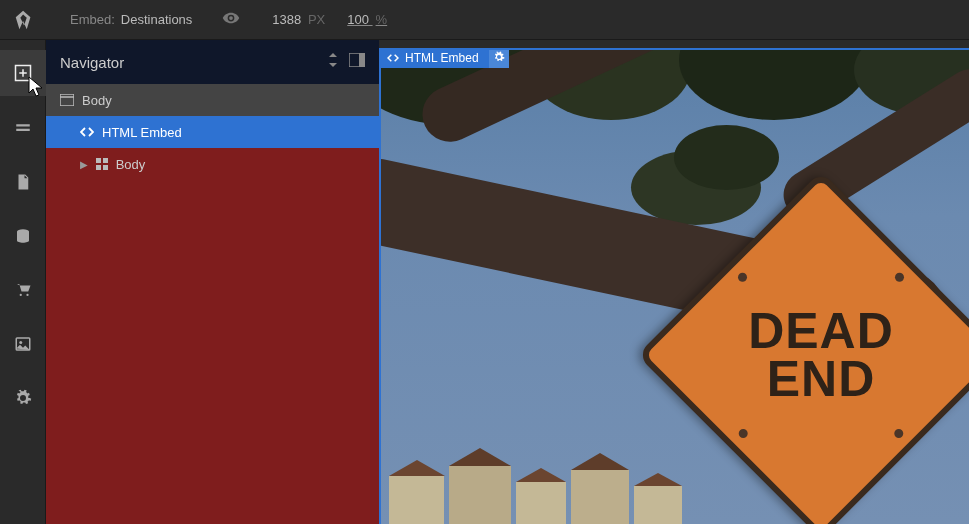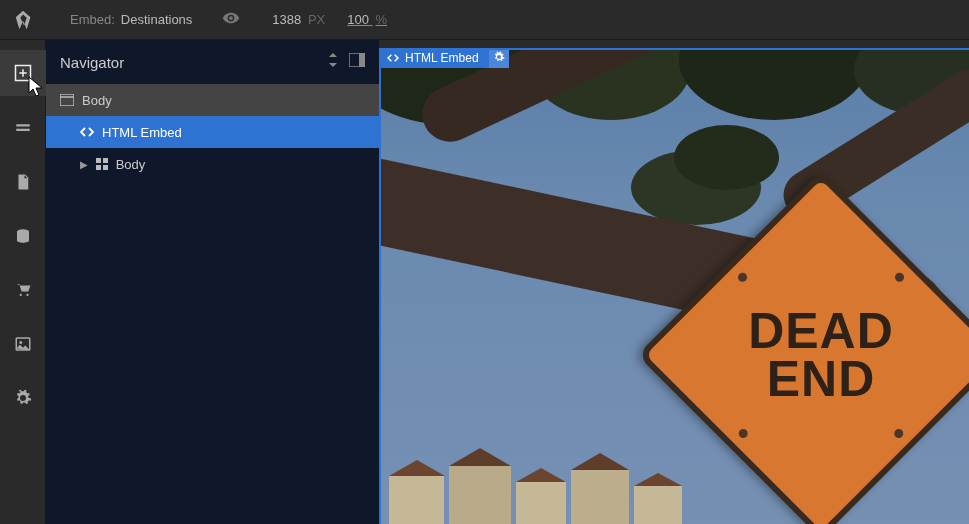--- a/index.html
+++ b/index.html
@@ -20,21 +20,21 @@
     .iconbar .tool.active { background: #3b3b3b; width: 46px; height: 46px; margin-top: -10px; margin-bottom: -10px; }
     .iconbar svg { fill: #aaa; }
     .iconbar .tool.active svg { fill: #eee; }
     
     .sidepanel { width: 333px; background: #383838; display: flex; flex-direction: column; }
     .panel-header { height: 44px; display: flex; align-items: center; justify-content: space-between; padding: 12px 14px; background: #0f172a; }
     .panel-header .title { font-size: 15px; color: #ccc; font-weight: 400; }
     .panel-header .controls { display: flex; gap: 10px; align-items: center; }
     .panel-header .controls span { color: #888; cursor: pointer; }
     
-    .tree { flex: 1; background: #0f172a; font-size: 13px; }
+    .tree { flex: 1; background: #7f1d1d; font-size: 13px; }
     .tree-row { display: flex; align-items: center; height: 32px; gap: 8px; padding: 0 12px; cursor: pointer; color: #ccc; }
     .tree-row.body { background: #444; padding-left: 14px; }
     .tree-row.selected { background: #2e72d2; color: #fff; }
     .tree-row.selected svg { fill: #fff; }
     .tree-row .indent-1 { width: 14px; }
     .tree-row .arrow { font-size: 10px; color: #999; }
     .tree-row svg { fill: #bbb; }
     
     .canvas { flex: 1; background: #2a2a2a; padding: 8px 0 0 0; position: relative; }
     .canvas-inner { width: 100%; height: 100%; background: linear-gradient(180deg, #5a7fa8 0%, #6b8ab0 35%, #7590b3 100%); position: relative; overflow: hidden; border: 2px solid #2e72d2; border-right: none; border-bottom: none; }

